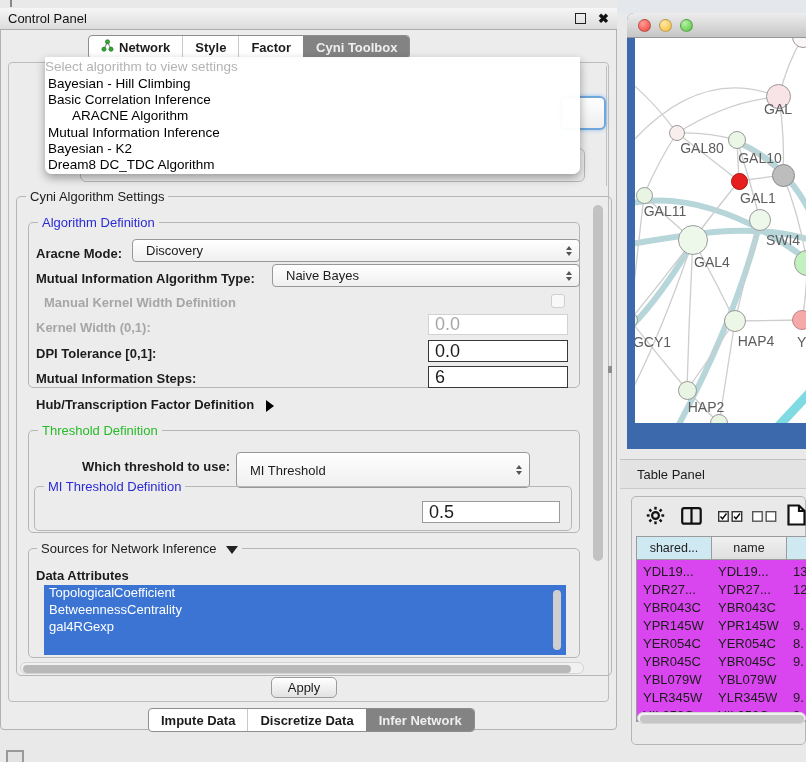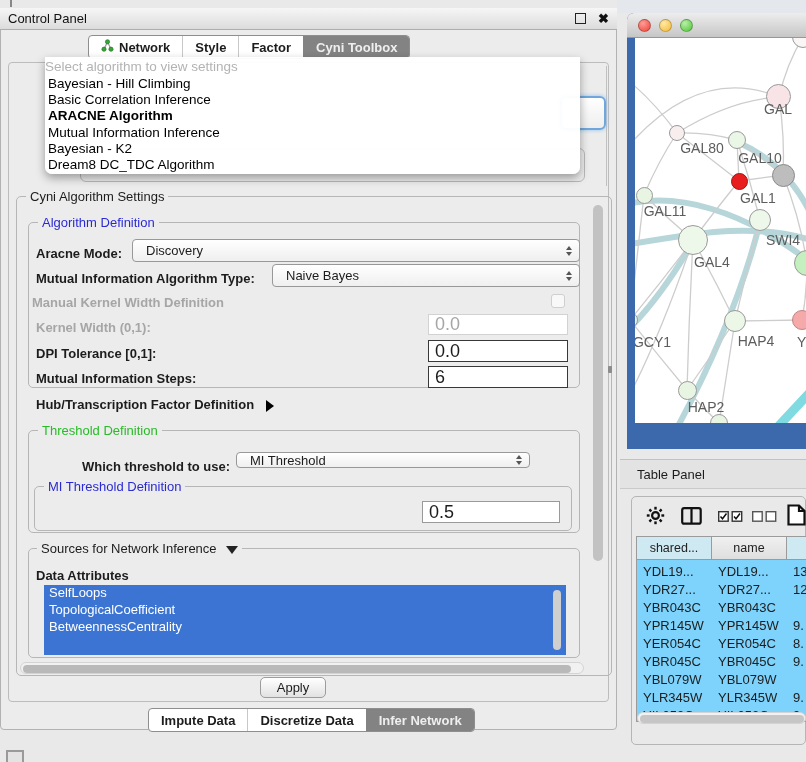--- a/index.html
+++ b/index.html
@@ -1,19 +1,19 @@
 <!DOCTYPE html>
 <html><head>
 <meta charset="utf-8">
 <style>
   html,body{margin:0;padding:0;background:#e9e9e9;}
   #root{position:relative;width:806px;height:762px;background:#e9e9e9;overflow:hidden;
         font-family:"Liberation Sans",sans-serif;font-size:13px;color:#1c1c1c;}
   .abs{position:absolute;}
-  .b{font-weight:bold;}
+  .b{font-weight:normal;margin-left:24px;}
   
   .cpwin{left:0;top:8px;width:617px;height:722px;background:#ececec;border:1px solid #b2b2b2;
          border-radius:4px;box-sizing:border-box;}
   .cptitle{left:0;top:8px;width:617px;height:22px;background:linear-gradient(#f6f6f6,#dcdcdc);
            border-bottom:1px solid #aeaeae;display:flex;align-items:center;padding:0 8px;box-sizing:border-box;}
   .cptitle .t{font-size:13px;color:#111;}
   .floatbox{width:9px;height:9px;border:1.5px solid #222;margin-left:auto;margin-right:12px;}
   .closex{font-weight:bold;font-size:13px;color:#111;line-height:1;}
   
   .tabstrip{display:flex;border:1px solid #8e8e8e;border-radius:4px;overflow:hidden;background:#fff;height:22px;}
@@ -65,21 +65,21 @@
   .tl.g{background:radial-gradient(circle at 35% 30%,#b9f0a8,#4ec336);}
   .canvas{left:635px;top:38px;width:171px;height:385px;background:#fff;overflow:hidden;}
   .node{position:absolute;border-radius:50%;border:1px solid #999;box-sizing:border-box;}
   .nlabel{position:absolute;transform:translate(-50%,-50%);font-size:14px;color:#5d5d5d;white-space:nowrap;}
   .nlabel.cut{transform:translate(0,-50%);}
   
   .tpbar{left:620px;top:459px;width:186px;height:30px;background:#e3e3e3;border-top:1px solid #c2c2c2;
          border-bottom:1px solid #cacaca;display:flex;align-items:center;padding-left:17px;box-sizing:border-box;}
   .tpcont{left:631px;top:496px;width:175px;height:249px;background:#e9e9e9;border:1px solid #b5b5b5;border-radius:5px;box-sizing:border-box;}
   .ticon{position:absolute;display:flex;align-items:center;}
-  .tblwhite{left:636px;top:536px;width:170px;height:186px;background:#7dd3fc;border:1px solid #9b9b9b;border-right:none;box-sizing:border-box;overflow:hidden;}
+  .tblwhite{left:636px;top:536px;width:170px;height:186px;background:#d946ef;border:1px solid #9b9b9b;border-right:none;box-sizing:border-box;overflow:hidden;}
   .th{position:absolute;top:0;height:23px;border-right:1px solid #9b9b9b;border-bottom:1px solid #9b9b9b;
       box-sizing:border-box;text-align:center;line-height:22px;font-size:12.5px;color:#222;}
   .th.selcol{background:#cfe9f3;}
   .th.plain{background:linear-gradient(#f0f0f0,#dfdfdf);}
   .trow{position:absolute;left:0;width:220px;height:18px;display:flex;}
   .trow .c{font-size:13px;line-height:18px;padding-left:6px;box-sizing:border-box;overflow:hidden;white-space:nowrap;}
   .c.c1{width:75px;}.c.c2{width:75px;}.c.c3{width:70px;}
   .tick{position:absolute;background:#888;}
 </style>
 </head>
@@ -153,69 +153,69 @@
       </span>
   </div>
   <span class="lab" style="left:36px;top:271px;">Mutual Information Algorithm Type:</span>
   <div class="combo" style="left:272px;top:264px;width:308px;height:23px;">
     <span>Naive Bayes</span>
     <span class="updown">
         <span class="tu"></span>
         <span class="tdn"></span>
       </span>
   </div>
-  <span class="lab dis" style="left:32px;top:295px;">Manual Kernel Width Definition</span>
+  <span class="lab dis" style="left:44px;top:295px;">Manual Kernel Width Definition</span>
   <span class="cb" style="left:551px;top:294px;"></span>
   <span class="lab dis" style="left:36px;top:320px;">Kernel Width (0,1):</span>
   <div class="tfield dis" style="left:428px;top:314px;width:140px;height:21px;line-height:19px;">0.0</div>
   <span class="lab" style="left:36px;top:346px;">DPI Tolerance [0,1]:</span>
   <div class="tfield" style="left:428px;top:340px;width:140px;height:22px;line-height:20px;">0.0</div>
   <span class="lab" style="left:36px;top:371px;">Mutual Information Steps:</span>
   <div class="tfield" style="left:428px;top:366px;width:140px;height:22px;line-height:20px;">6</div>
 
   <div class="abs" style="left:36px;top:397px;">
     <span class="lab" style="position:static;">Hub/Transcription Factor Definition</span>
     <span class="tri-r"></span>
   </div>
 
   <div class="group" style="left:28px;top:430px;width:552px;height:103px;">
     <span class="gtitle green">Threshold Definition</span>
   </div>
   <span class="lab" style="left:82px;top:459px;">Which threshold to use:</span>
-  <div class="combo" style="left:236px;top:452px;width:294px;height:16px;">
+  <div class="combo" style="left:236px;top:452px;width:294px;height:36px;">
     <span>MI Threshold</span>
     <span class="updown">
         <span class="tu"></span>
         <span class="tdn"></span>
       </span>
   </div>
   <div class="group" style="left:34px;top:486px;width:538px;height:45px;">
     <span class="gtitle blue">MI Threshold Definition</span>
   </div>
   <div class="tfield mid" style="left:422px;top:501px;width:138px;height:22px;line-height:20px;">0.5</div>
 
   <div class="group" style="left:28px;top:548px;width:552px;height:110px;"></div>
   <div class="abs" style="left:37px;top:541px;background:#ececec;padding:0 4px;white-space:nowrap;">
     <span>Sources for Network Inference</span>
     <span class="tri-d"></span>
   </div>
   <span class="lab" style="left:36px;top:568px;">Data Attributes</span>
   <div class="attrlist" style="left:44px;top:585px;width:522px;height:70px;">
-    <div class="ai">SelfLoops</div>
     <div class="ai">TopologicalCoefficient</div>
     <div class="ai">BetweennessCentrality</div>
+    <div class="ai">gal4RGexp</div>
   </div>
   <div class="vthumb" style="left:553px;top:590px;width:8px;height:60px;background:#cfcfcf;"></div>
 
   <div class="vthumb" style="left:593px;top:205px;width:10px;height:356px;"></div>
   <div class="sbtrack" style="left:20px;top:662px;width:564px;height:12px;">
     <div class="vthumb" style="left:2px;top:1.5px;width:548px;height:8px;background:#b9b9b9;"></div>
   </div>
 
-  <div class="btn" style="left:260px;top:677px;width:66px;height:21px;line-height:19px;">Apply</div>
+  <div class="btn" style="left:271px;top:677px;width:66px;height:21px;line-height:19px;">Apply</div>
   <div class="tabstrip abs" style="left:148px;top:708px;">
     <div class="tab">
         <span>Impute Data</span>
       </div>
     <div class="tab">
         <span>Discretize Data</span>
       </div>
     <div class="tab sel">
         <span>Infer Network</span>
       </div>

